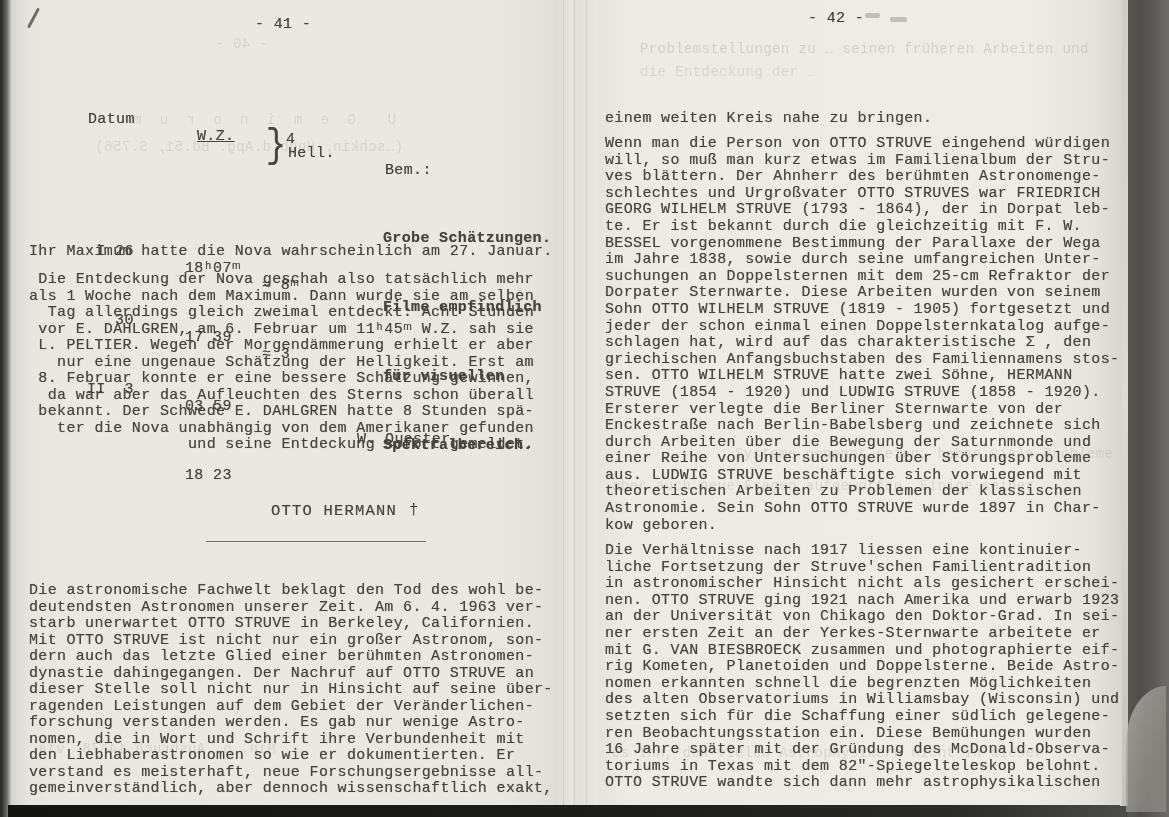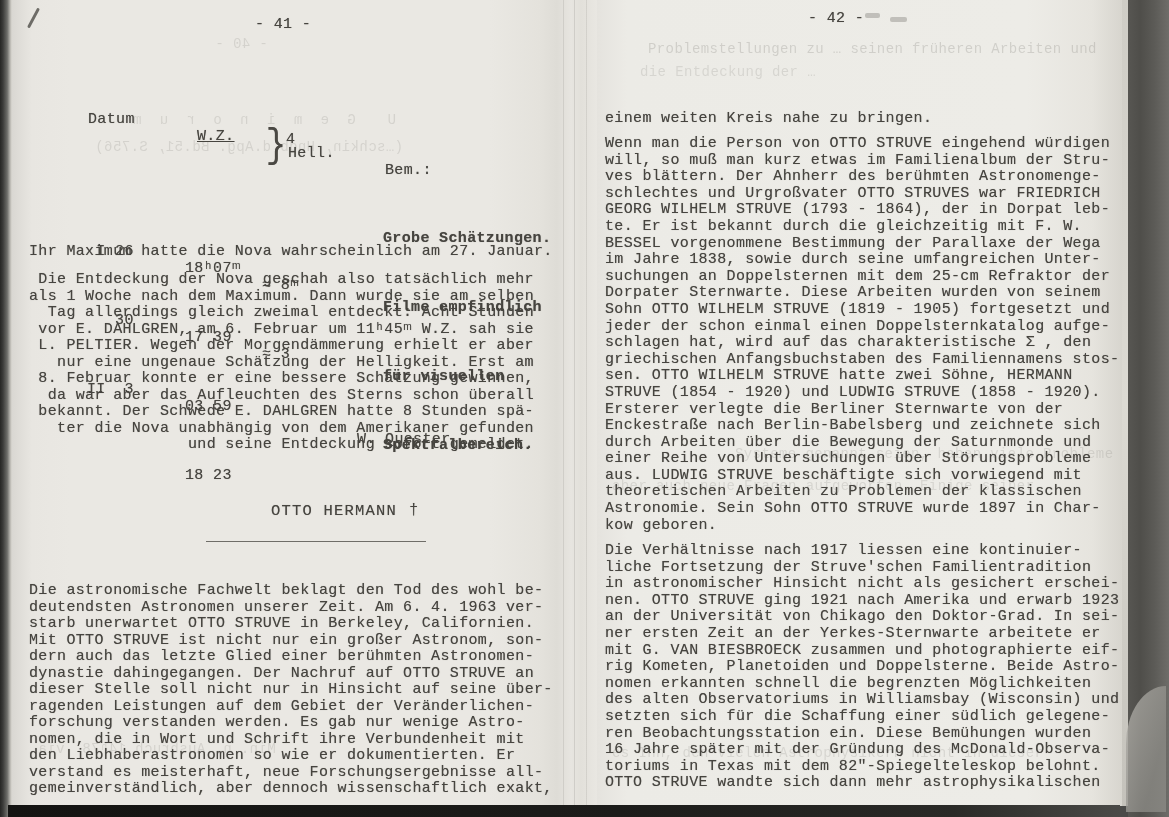--- a/index.html
+++ b/index.html
@@ -57,21 +57,21 @@
     border-bottom:1.5px solid rgba(70,68,63,.75);padding:0 6px 3px 2px;}
   .obit-heading .dagger{margin-left:12px;position:relative;top:-1px;}
   
   .bleed{position:absolute;font-size:14px;white-space:pre;color:#6f6d67;opacity:.17;
          letter-spacing:.4px;filter:blur(.4px);}
   .bleed.flip{transform:scaleX(-1);transform-origin:center;}
   .bt0{left:205px;top:36px;}
   .bt1{left:118px;top:112px;letter-spacing:5px;}
   .bt2{left:85px;top:139px;}
   .bt3{left:28px;top:741px;}
-  .bt4{left:51px;top:41px;opacity:.22;}
+  .bt4{left:43px;top:41px;opacity:.22;}
   .bt5{left:43px;top:64px;}
   .bt6{left:138px;top:446px;}
   .bt7{left:15px;top:478px;}
   .bt8{left:15px;top:745px;}
   
   .pen-mark{position:absolute;left:22px;top:7px;width:3px;height:22px;background:#4f4d49;
             border-radius:2px;transform:rotate(28deg);opacity:.8;}
   .dash{position:absolute;height:5px;background:#9c9a96;opacity:.55;border-radius:2px;}
   .dash-1{left:268px;top:13px;width:15px;}
   .dash-2{left:293px;top:17px;width:17px;}

